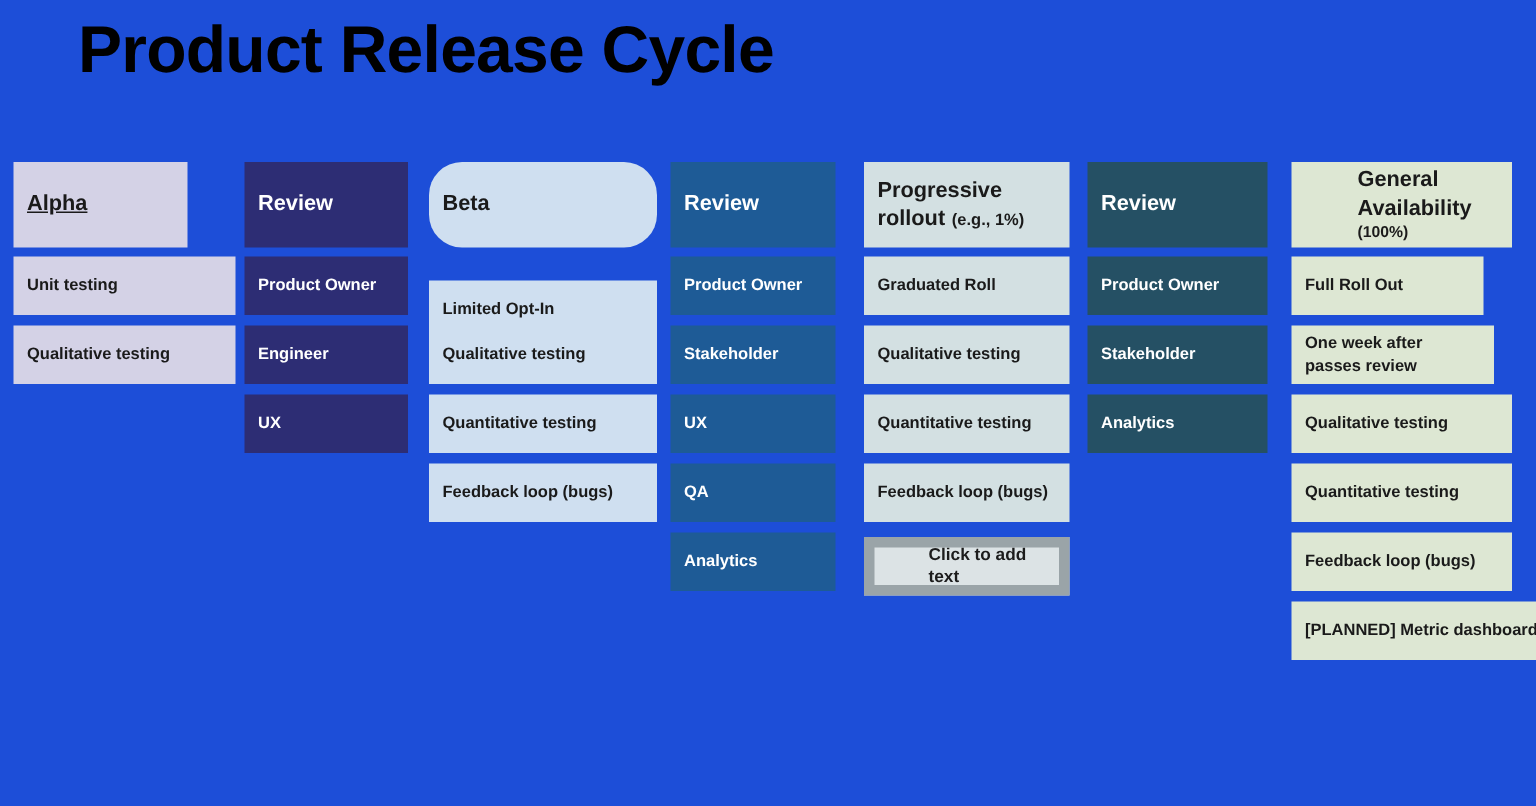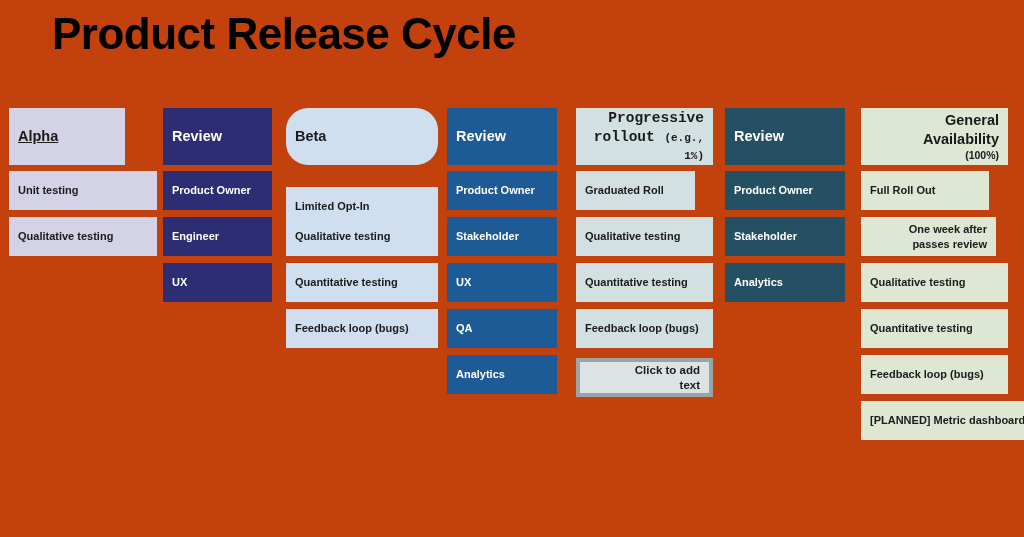--- a/index.html
+++ b/index.html
@@ -71,35 +71,35 @@
     font-size: 11px;
     font-weight: bold;
     line-height: 1.28;
   }
 
   .head-stack {
     display: block;
   }
 
   .placeholder-cell {
-    border: 4px solid #404040;
+    border: 7px solid #404040;
     background: #dce3e5;
     color: #1c1c1c;
     padding-left: 36px;
   }
   .placeholder-cell .cell-item-text {
     font-size: 11.5px;
   }
 
   
 </style>
 </head>
 <body>
 
-<div id="slide" style="background: #c2410c; text-align: right;">
+<div id="slide" style="background: #1d4ed8;">
 
   <div id="slide-title" style="color: rgb(0, 0, 0);">Product Release Cycle</div>
 
   <div id="columns-root">
       <div class="column" style="left: 9px; width: 148px;">
         <div class="cell cell-head" style="top: 0px; width: 116px; height: 57px; background: rgb(212, 210, 230); color: rgb(26, 26, 26); text-decoration: underline;">
           <span class="head-stack"><span class="head-main">Alpha</span></span>
         </div>
         <div class="cell cell-item" style="top: 63px; width: 148px; height: 39px; background: rgb(212, 210, 230); color: rgb(26, 26, 26);">
           <span class="cell-item-text">Unit testing</span>
@@ -153,24 +153,24 @@
           <span class="cell-item-text">UX</span>
         </div>
         <div class="cell cell-item" style="top: 201px; width: 110px; height: 39px; background: rgb(30, 91, 150); color: rgb(255, 255, 255);">
           <span class="cell-item-text">QA</span>
         </div>
         <div class="cell cell-item" style="top: 247px; width: 110px; height: 39px; background: rgb(30, 91, 150); color: rgb(255, 255, 255);">
           <span class="cell-item-text">Analytics</span>
         </div>
       </div>
       <div class="column" style="left: 576px; width: 137px;">
-        <div class="cell cell-head" style="top: 0px; width: 137px; height: 57px; background: rgb(211, 224, 226); color: rgb(26, 26, 26); font-family: Liberation Mono, monospace;">
+        <div class="cell cell-head" style="top: 0px; width: 137px; height: 57px; background: rgb(211, 224, 226); color: rgb(26, 26, 26);">
           <span class="head-stack"><span class="head-main">Progressive rollout</span> <span class="head-inline">(e.g., 1%)</span></span>
         </div>
-        <div class="cell cell-item" style="top: 63px; width: 119px; height: 39px; background: rgb(211, 224, 226); color: rgb(26, 26, 26);">
+        <div class="cell cell-item" style="top: 63px; width: 137px; height: 39px; background: rgb(211, 224, 226); color: rgb(26, 26, 26);">
           <span class="cell-item-text">Graduated Roll</span>
         </div>
         <div class="cell cell-item" style="top: 109px; width: 137px; height: 39px; background: rgb(211, 224, 226); color: rgb(26, 26, 26);">
           <span class="cell-item-text">Qualitative testing</span>
         </div>
         <div class="cell cell-item" style="top: 155px; width: 137px; height: 39px; background: rgb(211, 224, 226); color: rgb(26, 26, 26);">
           <span class="cell-item-text">Quantitative testing</span>
         </div>
         <div class="cell cell-item" style="top: 201px; width: 137px; height: 39px; background: rgb(211, 224, 226); color: rgb(26, 26, 26);">
           <span class="cell-item-text">Feedback loop (bugs)</span>

